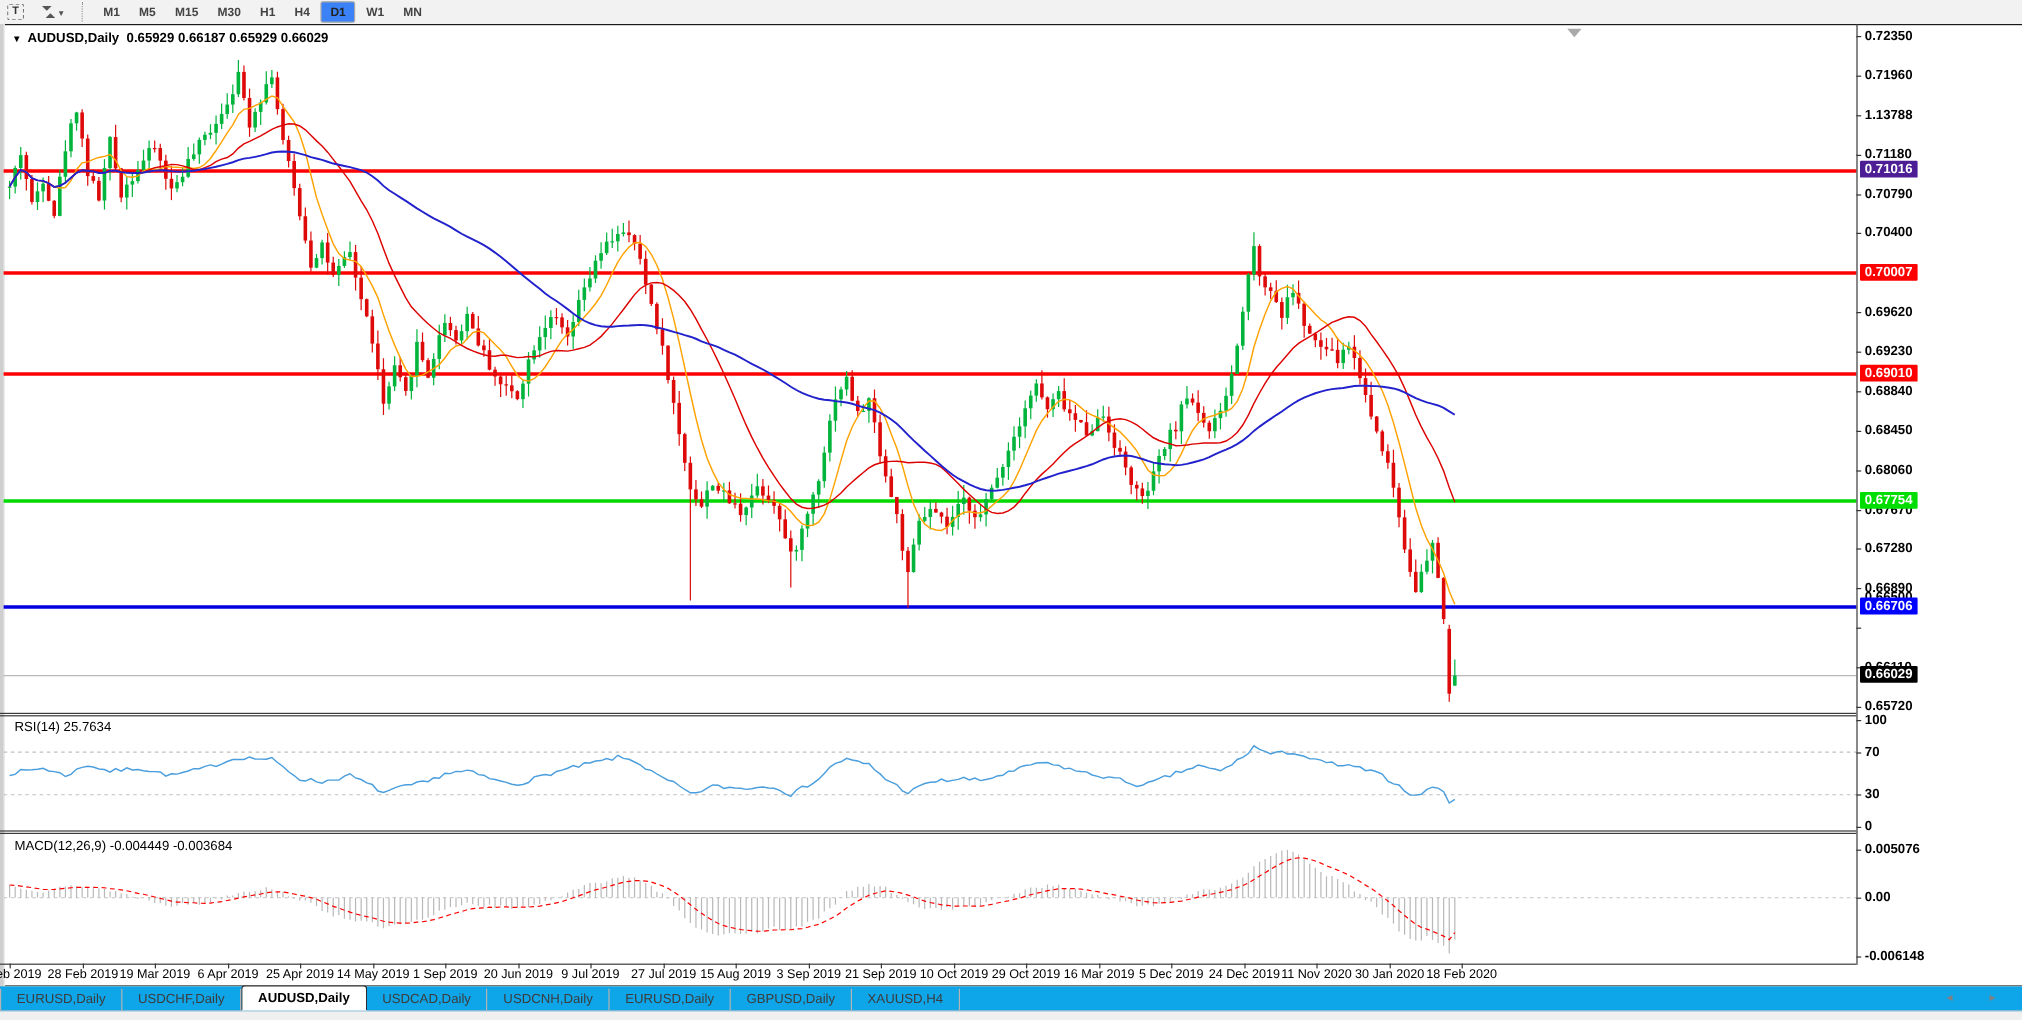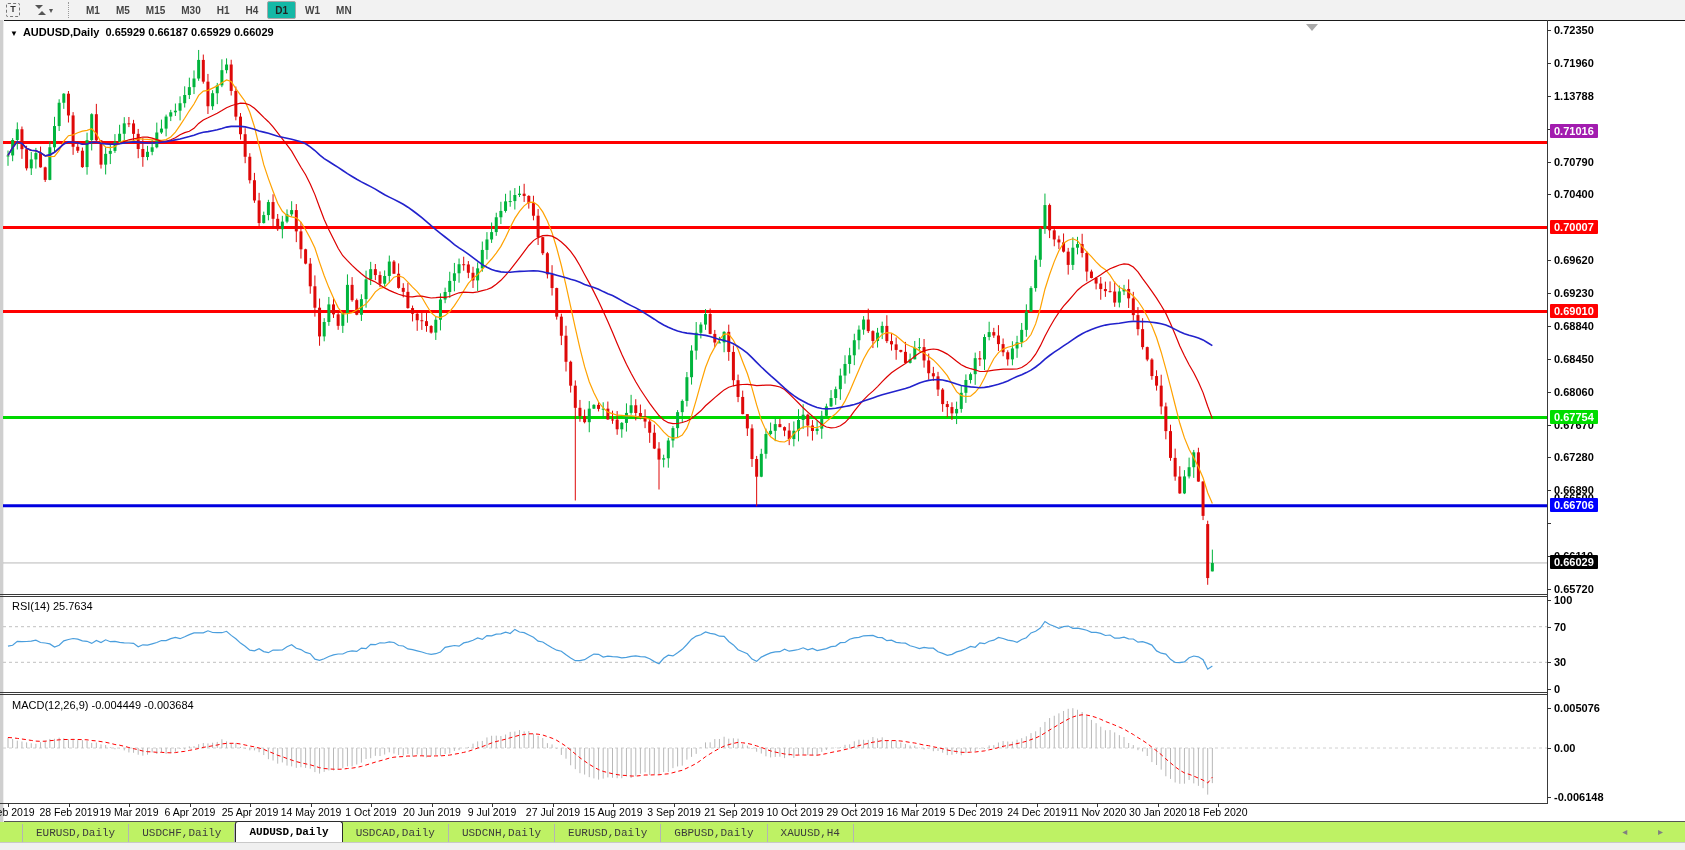--- a/index.html
+++ b/index.html
@@ -3,21 +3,21 @@
 <meta charset="utf-8">
 <style>
   html,body{margin:0;padding:0;background:#d8d8d8;}
   #app{position:relative;width:1685px;height:850px;background:#ffffff;overflow:hidden;
        font-family:"Liberation Sans","DejaVu Sans",sans-serif;font-size:11px;color:#000;}
   
   #toolbar{position:absolute;left:0;top:0;width:1685px;height:20px;background:#f2f2f2;
            border-bottom:1px solid #9a9a9a;display:flex;align-items:center;}
   .tb-btn{height:16px;display:flex;align-items:center;justify-content:center;
           padding:0 7px;margin:0 1px;color:#444;font-size:10px;font-weight:700;cursor:default;}
-  .tb-btn.active{background:#14b8a6;border:1px solid #a8a8a8;border-radius:2px;color:#222;}
+  .tb-btn.active{background:#3b82f6;border:1px solid #a8a8a8;border-radius:2px;color:#222;}
   .tb-icon-btn{width:22px;height:16px;display:flex;align-items:center;justify-content:center;margin:0 2px;}
   .t-box{width:12px;height:12px;border:1px dashed #777;border-radius:2px;font-size:9px;line-height:11px;
          text-align:center;color:#333;font-weight:700;}
   .arrange-glyph{display:inline-block;width:11px;height:10px;position:relative;}
   .arrange-glyph:before{content:"";position:absolute;left:0;top:0;border:4px solid transparent;border-top-color:#555;}
   .arrange-glyph:after{content:"";position:absolute;right:0;bottom:0;border:4px solid transparent;border-bottom-color:#555;}
   .caret{font-size:8px;color:#555;margin-left:3px;}
   .tb-sep{width:5px;height:16px;border-left:1px dotted #9a9a9a;margin:0 4px 0 6px;}
   
   #chart-window{position:absolute;left:0;top:20px;width:1685px;height:802px;background:#fff;
@@ -35,22 +35,22 @@
   #axis-vline{position:absolute;left:1547px;top:20px;width:0;height:784px;border-left:1px solid #3a3a3a;}
   
   .ax-label{position:absolute;left:1554px;font-size:11px;font-weight:600;color:#000;white-space:nowrap;}
   .ax-tick{position:absolute;left:1547px;width:4px;height:0;border-top:1px solid #333;}
   .lv-label{position:absolute;left:1550px;font-size:11px;font-weight:700;color:#fff;padding:1px 4px;border-radius:1px;white-space:nowrap;}
   .ind-label{position:absolute;left:12px;font-size:11px;color:#000;white-space:pre;}
   
   .date-label{position:absolute;top:806px;font-size:10.5px;color:#000;transform:translateX(-50%);white-space:nowrap;}
   .date-tick{position:absolute;top:803px;width:0;height:4px;border-left:1px solid #333;}
   
-  #tabbar{position:absolute;left:0;top:822px;width:1685px;height:21px;background:#bef264;
-          border-bottom:1px solid #c9c9c9;display:flex;align-items:flex-end;padding-left:22px;box-sizing:border-box;font-family:Liberation Mono, monospace;}
+  #tabbar{position:absolute;left:0;top:822px;width:1685px;height:21px;background:#0ea5e9;
+          border-bottom:1px solid #c9c9c9;display:flex;align-items:flex-end;box-sizing:border-box;}
   .tab{height:18px;line-height:18px;padding:0 13px;color:#3c3c3c;font-size:11px;border-right:1px solid #b4b4b4;cursor:default;}
   .tab:first-child{border-left:1px solid #b4b4b4;}
   .tab.active{background:#ffffff;border:1px solid #2b2b2b;border-bottom:none;border-radius:3px 3px 0 0;
               font-weight:700;color:#000;height:20px;line-height:20px;}
   #tab-arrows{position:absolute;right:8px;top:826px;color:#808080;font-size:10px;letter-spacing:14px;}
   #status-strip{position:absolute;left:0;top:843px;width:1685px;height:7px;background:#f0f0f0;}
 </style>
 </head>
 <body>
 
@@ -922,21 +922,21 @@
       <div class="ax-tick" style="top:457px"></div>
       <div class="ax-label" style="top:451px">0.67280</div>
       <div class="ax-tick" style="top:490px"></div>
       <div class="ax-label" style="top:484px">0.66890</div>
       <div class="ax-tick" style="top:523px"></div>
       <div class="ax-label" style="top:492px">0.66500</div>
       <div class="ax-tick" style="top:556px"></div>
       <div class="ax-label" style="top:550px">0.66110</div>
       <div class="ax-tick" style="top:589px"></div>
       <div class="ax-label" style="top:583px">0.65720</div>
-      <div class="lv-label" style="top:124px;background:#a21caf">0.71016</div>
+      <div class="lv-label" style="top:134px;background:#4c1d95">0.71016</div>
       <div class="lv-label" style="top:220px;background:#ff0000">0.70007</div>
       <div class="lv-label" style="top:304px;background:#ff0000">0.69010</div>
       <div class="lv-label" style="top:410px;background:#00dd00">0.67754</div>
       <div class="lv-label" style="top:498px;background:#0000ff">0.66706</div>
       <div class="lv-label" style="top:555px;background:#000000">0.66029</div>
       <div class="ax-tick" style="top:600px"></div>
       <div class="ax-label" style="top:594px">100</div>
       <div class="ax-tick" style="top:627px"></div>
       <div class="ax-label" style="top:621px">70</div>
       <div class="ax-tick" style="top:662px"></div>
@@ -955,21 +955,21 @@
       <div class="date-label" style="left:69px">28 Feb 2019</div>
       <div class="date-tick" style="left:129px"></div>
       <div class="date-label" style="left:129px">19 Mar 2019</div>
       <div class="date-tick" style="left:190px"></div>
       <div class="date-label" style="left:190px">6 Apr 2019</div>
       <div class="date-tick" style="left:250px"></div>
       <div class="date-label" style="left:250px">25 Apr 2019</div>
       <div class="date-tick" style="left:311px"></div>
       <div class="date-label" style="left:311px">14 May 2019</div>
       <div class="date-tick" style="left:371px"></div>
-      <div class="date-label" style="left:371px">1 Oct 2019</div>
+      <div class="date-label" style="left:371px">1 Sep 2019</div>
       <div class="date-tick" style="left:432px"></div>
       <div class="date-label" style="left:432px">20 Jun 2019</div>
       <div class="date-tick" style="left:492px"></div>
       <div class="date-label" style="left:492px">9 Jul 2019</div>
       <div class="date-tick" style="left:553px"></div>
       <div class="date-label" style="left:553px">27 Jul 2019</div>
       <div class="date-tick" style="left:613px"></div>
       <div class="date-label" style="left:613px">15 Aug 2019</div>
       <div class="date-tick" style="left:674px"></div>
       <div class="date-label" style="left:674px">3 Sep 2019</div>

